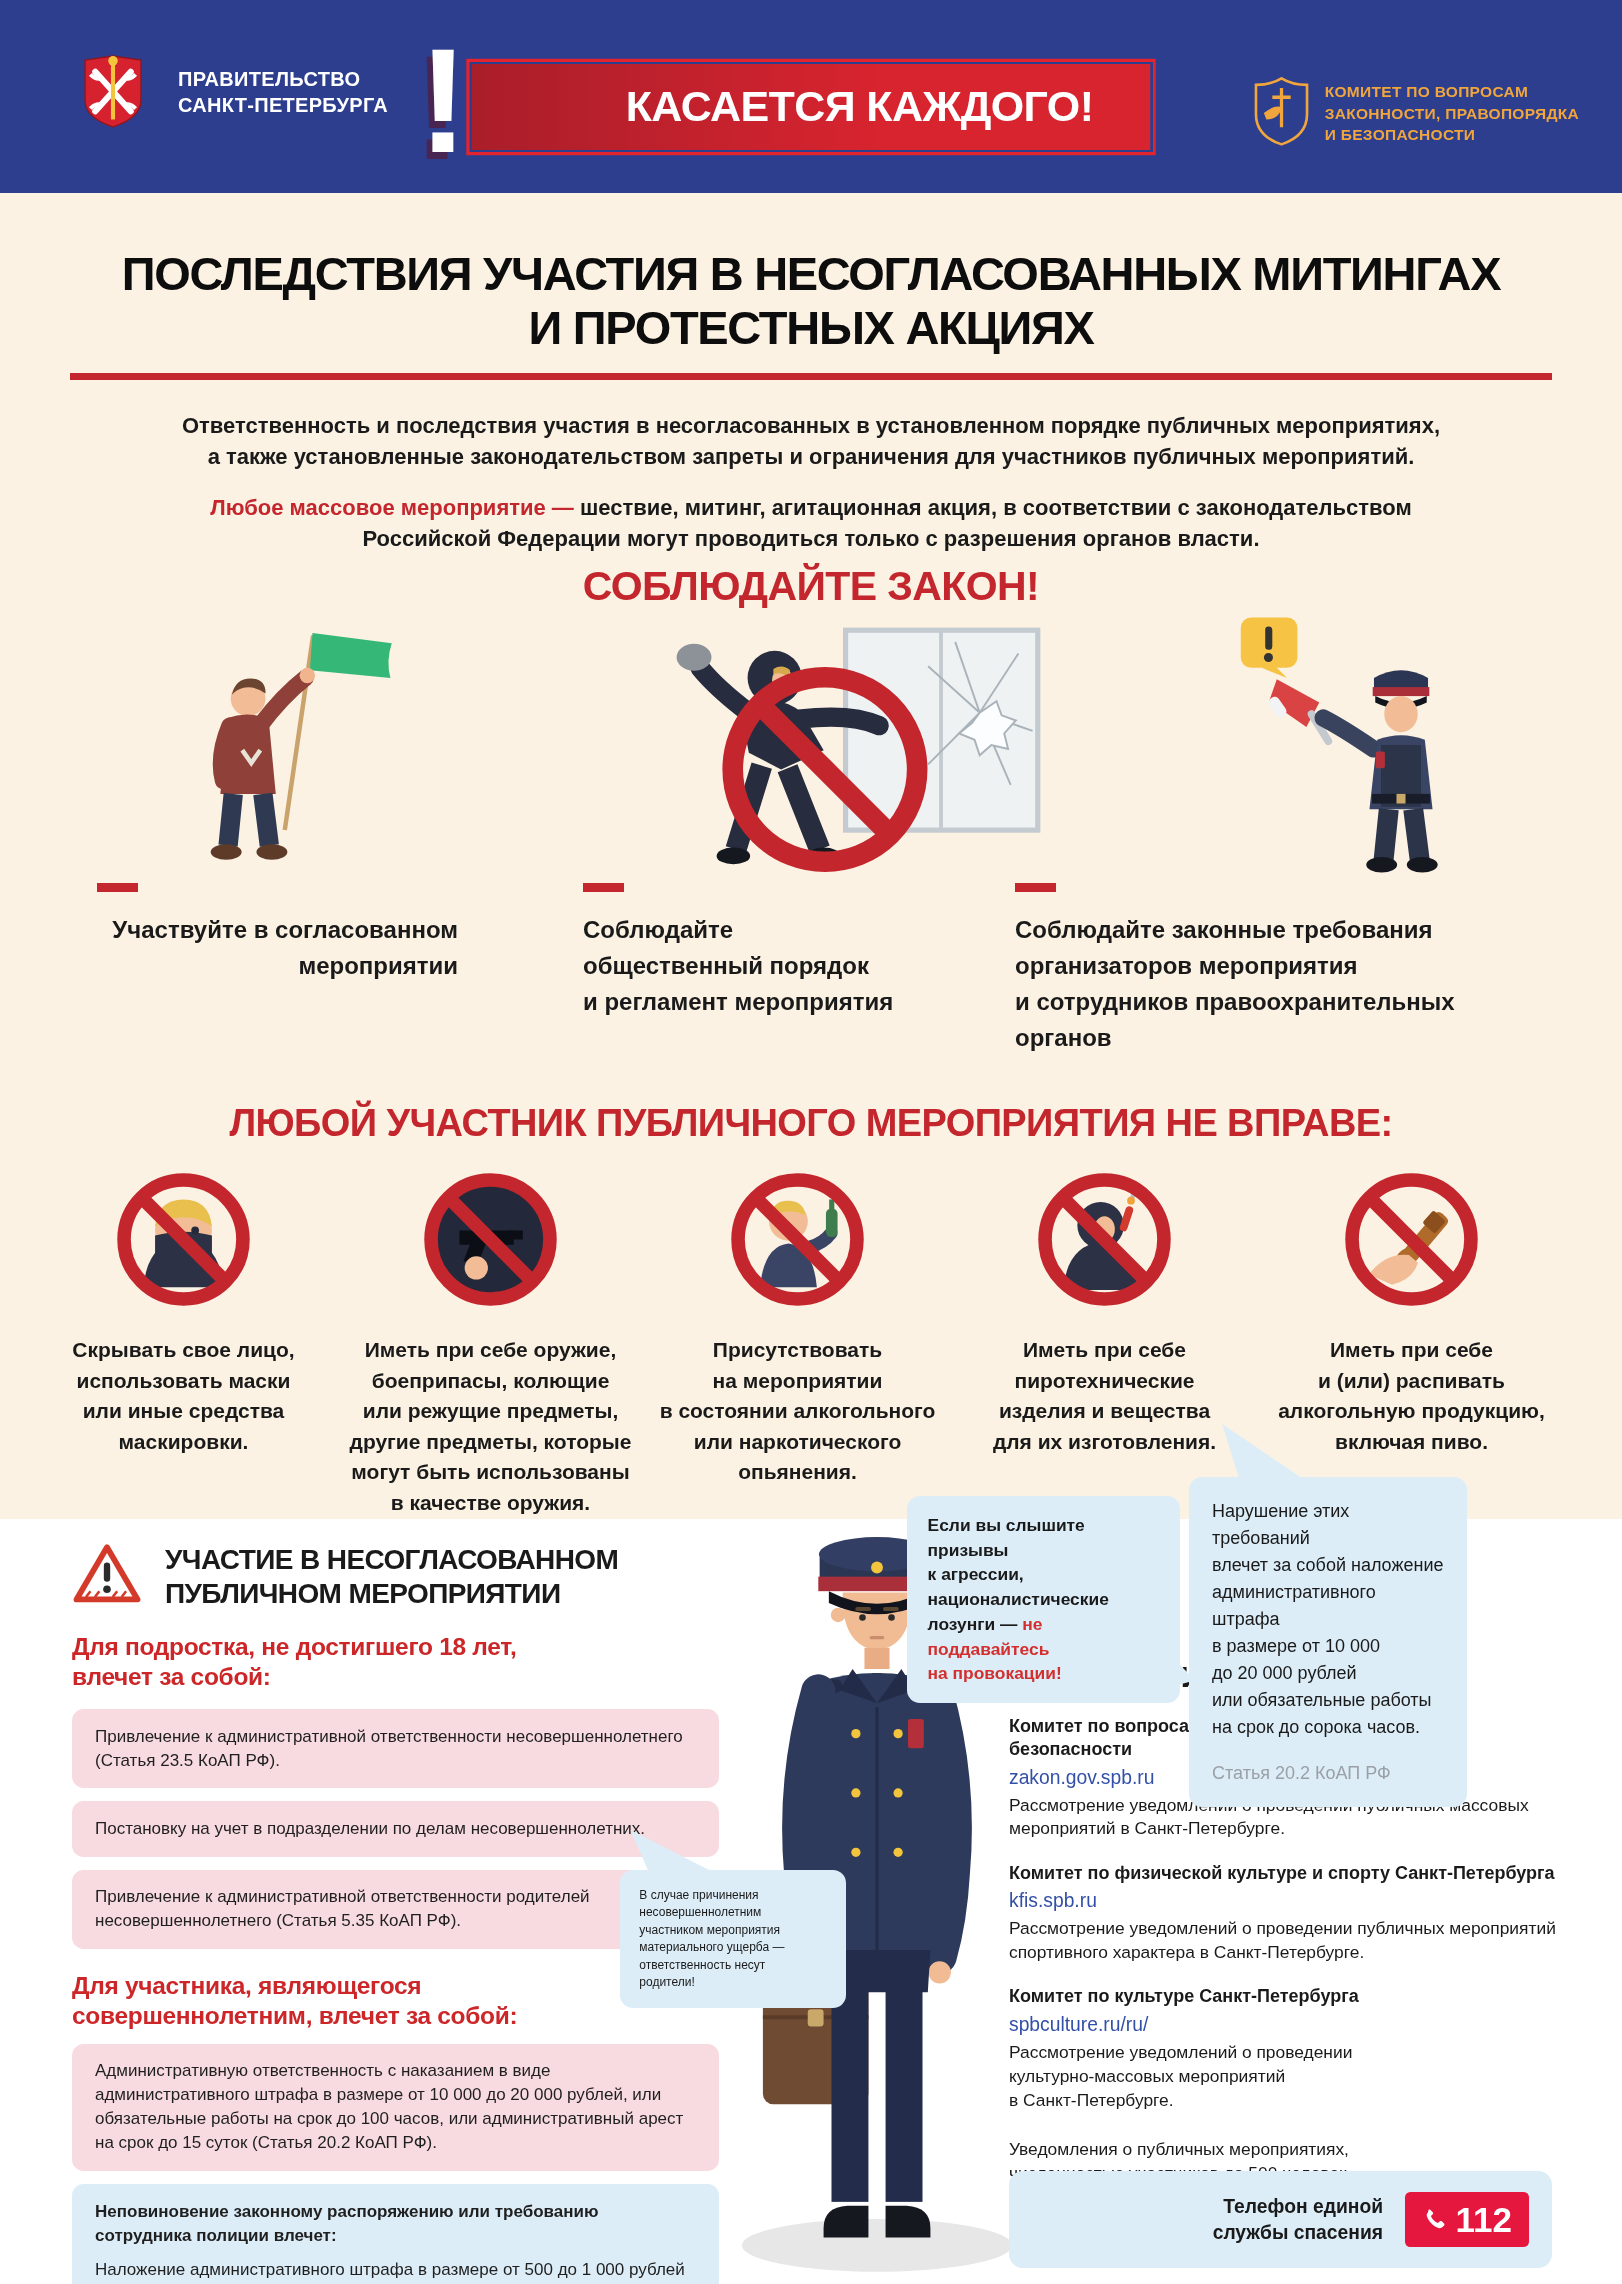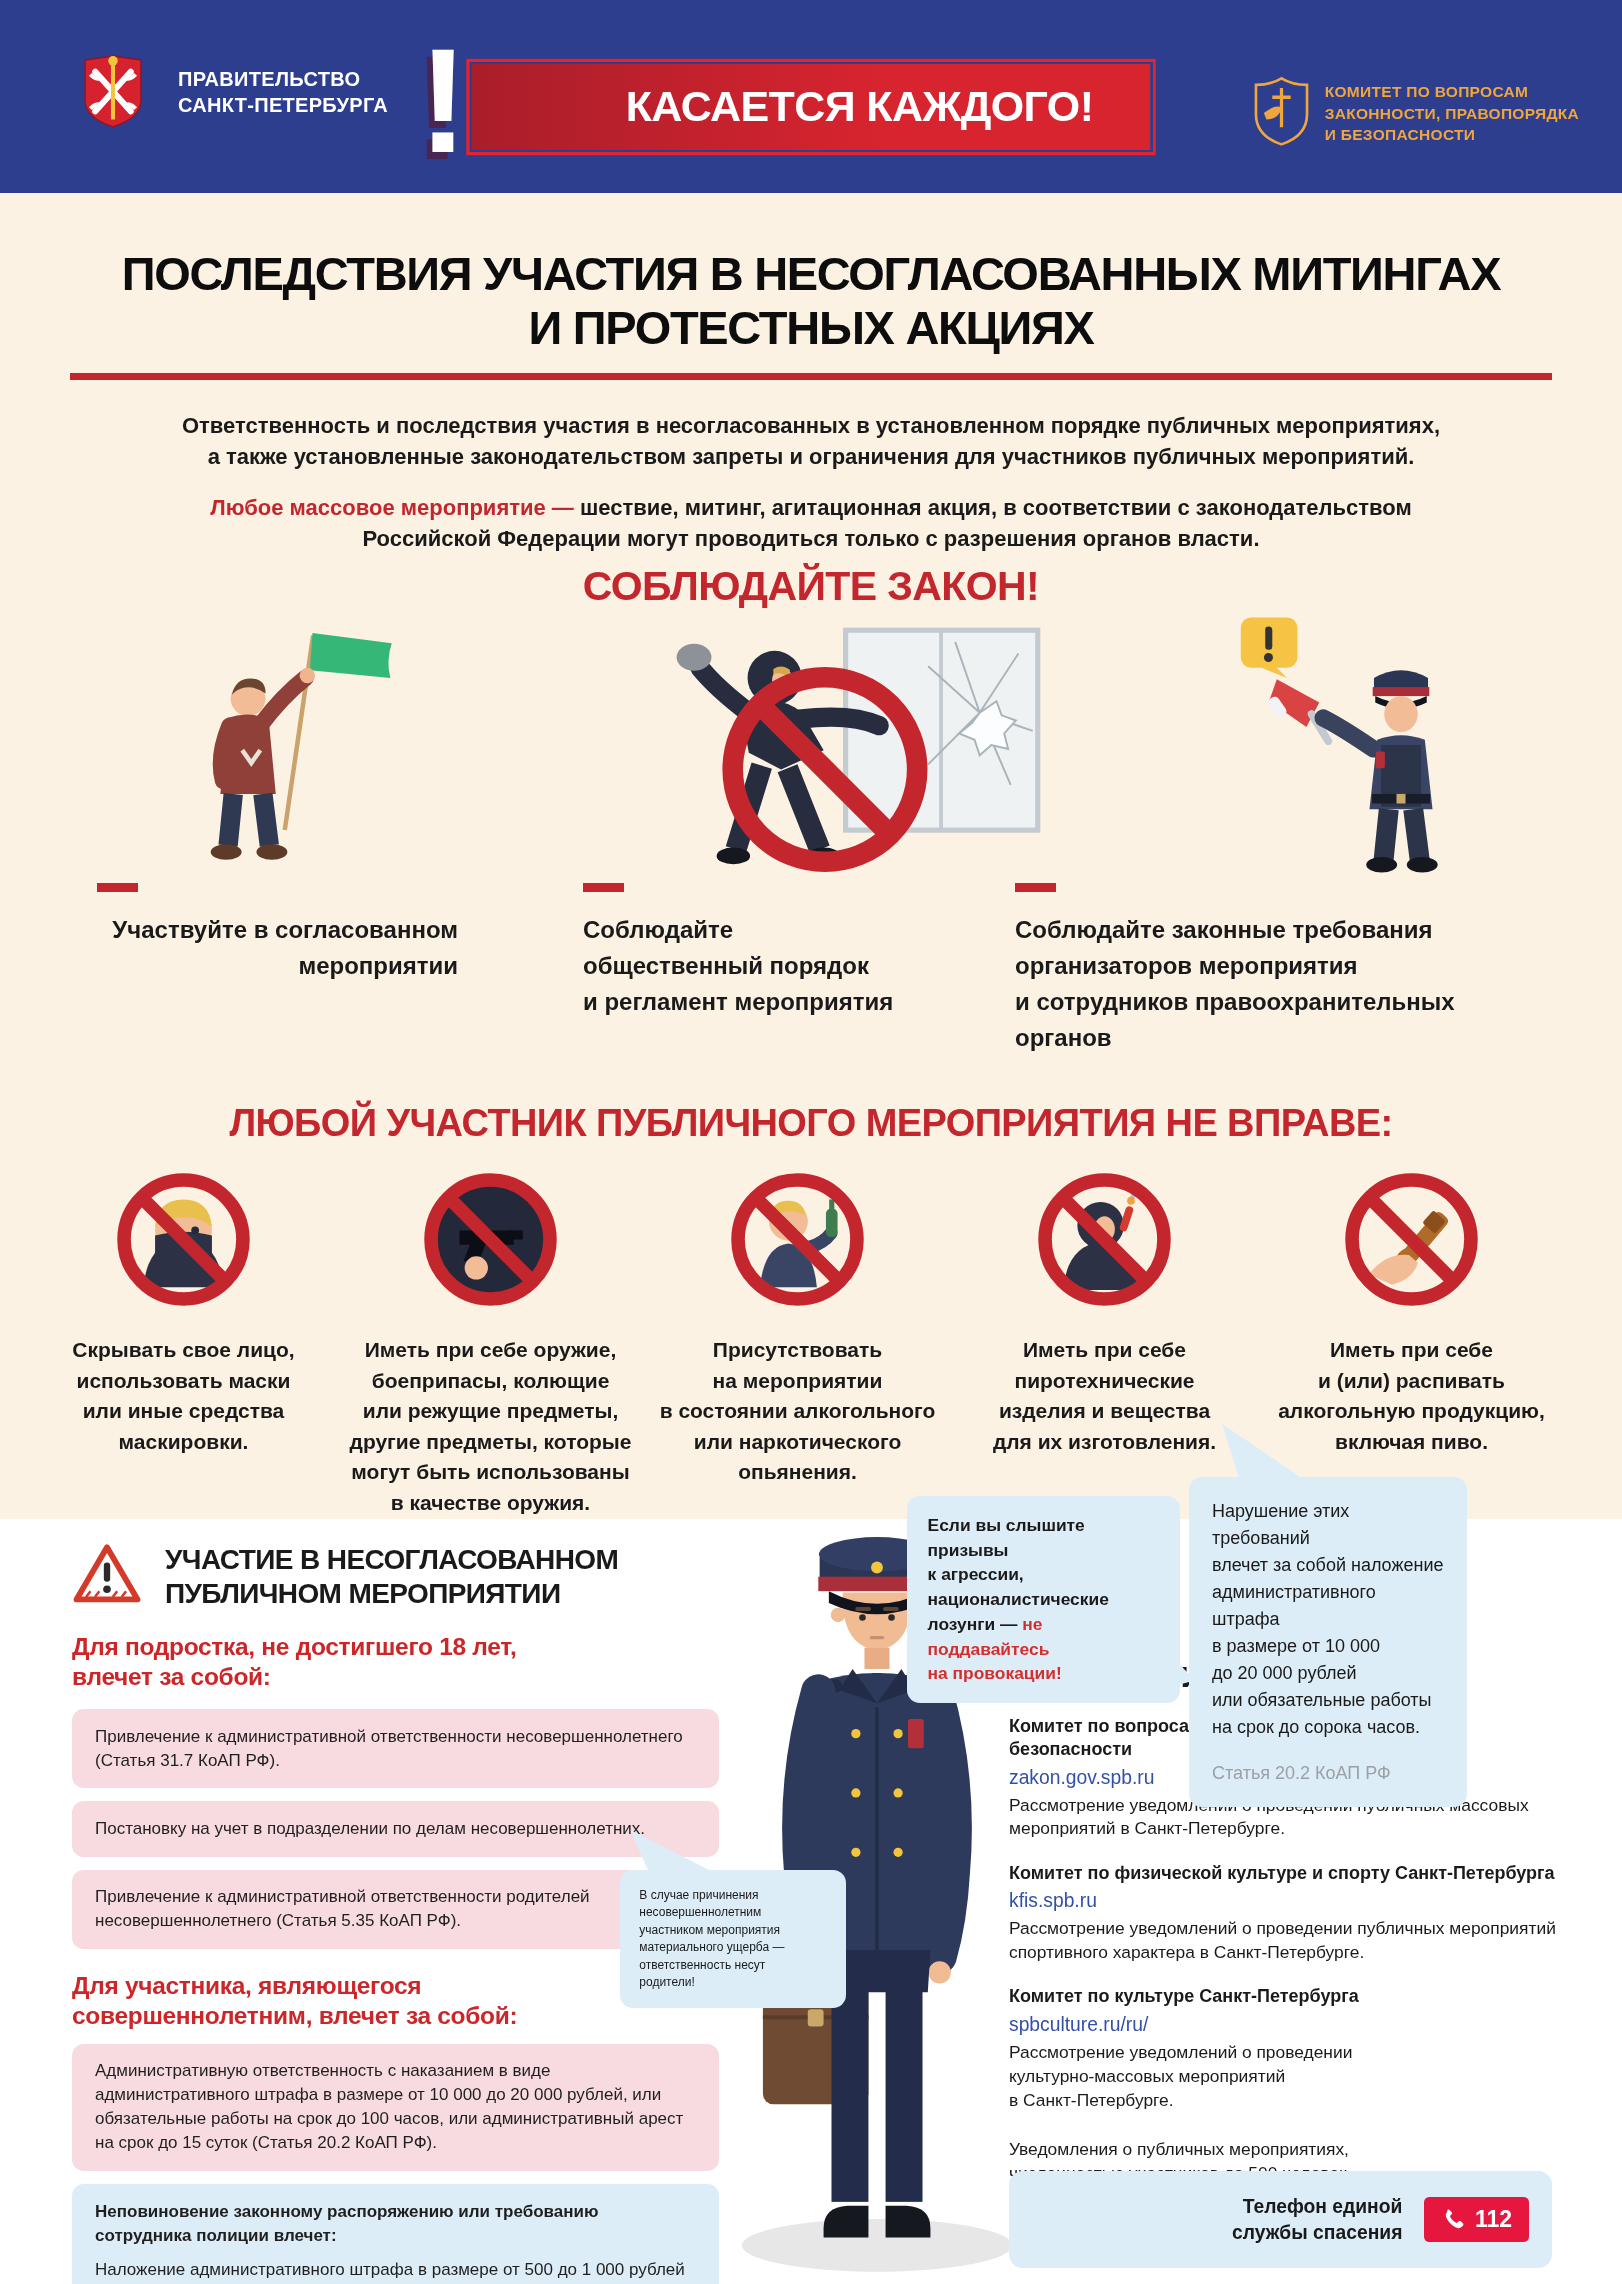--- a/index.html
+++ b/index.html
@@ -76,21 +76,21 @@
   .entry{margin-top:20.6px;}
   .entry .name{font-size:18px;font-weight:700;line-height:1.3;}
   .entry .url{margin-top:5.2px;font-size:19.3px;font-weight:500;color:var(--link-blue);cursor:pointer;}
   .entry .desc{margin-top:5.2px;font-size:17.4px;font-weight:400;line-height:1.36;}
   .note{margin-top:26px;font-size:17.4px;font-weight:400;line-height:1.36;}
 
   .phone-box{position:absolute;left:1009px;top:2171px;width:543px;height:97px;background:var(--light-blue);
     border-radius:14px;display:flex;align-items:center;justify-content:flex-end;gap:22px;padding-right:23px;z-index:4;}
   .phone-label{text-align:right;font-size:19.3px;font-weight:600;line-height:1.3;}
   .badge{display:flex;align-items:center;gap:9px;background:var(--badge-red);border-radius:5.2px;padding:10.3px 17px;}
-  .badge .num{color:#fff;font-size:23px;font-weight:800;line-height:1;}
+  .badge .num{color:#fff;font-size:35px;font-weight:800;line-height:1;}
 </style>
 </head>
 <body>
 
 <div class="page">
 
   <header class="hdr">
     <div class="gov">
       <svg width="62" height="75" viewBox="0 0 90 110">
         <path d="M45 3 L86 9 V68 Q86 94 45 107 Q4 94 4 68 V9 Z" fill="#d6212e" stroke="#8e1620" stroke-width="2"></path>
@@ -354,21 +354,21 @@
         <path d="M22 86 l7 -9 M36 86 l7 -9 M64 86 l7 -9 M78 86 l7 -9" stroke="#d43a2a" stroke-width="4"></path>
         <rect x="50" y="32" width="10" height="30" rx="5" fill="#2b2b2b"></rect>
         <circle cx="55" cy="74" r="6" fill="#2b2b2b"></circle>
       </svg>
       <h3 class="preline">УЧАСТИЕ В НЕСОГЛАСОВАННОМ
 ПУБЛИЧНОМ МЕРОПРИЯТИИ</h3>
     </div>
 
     <div class="subhead preline">Для подростка, не достигшего 18 лет,
 влечет за собой:</div>
-    <div class="box pbox mt26">Привлечение к административной ответственности несовершеннолетнего (Статья 31.7 КоАП РФ).</div>
+    <div class="box pbox mt26">Привлечение к административной ответственности несовершеннолетнего (Статья 23.5 КоАП РФ).</div>
     <div class="box pbox">Постановку на учет в подразделении по делам несовершеннолетних.</div>
     <div class="box pbox">Привлечение к административной ответственности родителей несовершеннолетнего (Статья 5.35 КоАП РФ).</div>
 
     <div class="subhead preline">Для участника, являющегося
 совершеннолетним, влечет за собой:</div>
     <div class="box pbox">Административную ответственность с наказанием в виде административного штрафа в размере от 10 000 до 20 000 рублей, или обязательные работы на срок до 100 часов, или административный арест на срок до 15 суток (Статья 20.2 КоАП РФ).</div>
 
     <div class="box bbox">
       <b>Неповиновение законному распоряжению или требованию сотрудника полиции влечет:</b>
       <div class="bt">Наложение административного штрафа в размере от 500 до 1 000 рублей или административный арест на срок до 15 суток (ст. 19.3 КоАП РФ).</div>

